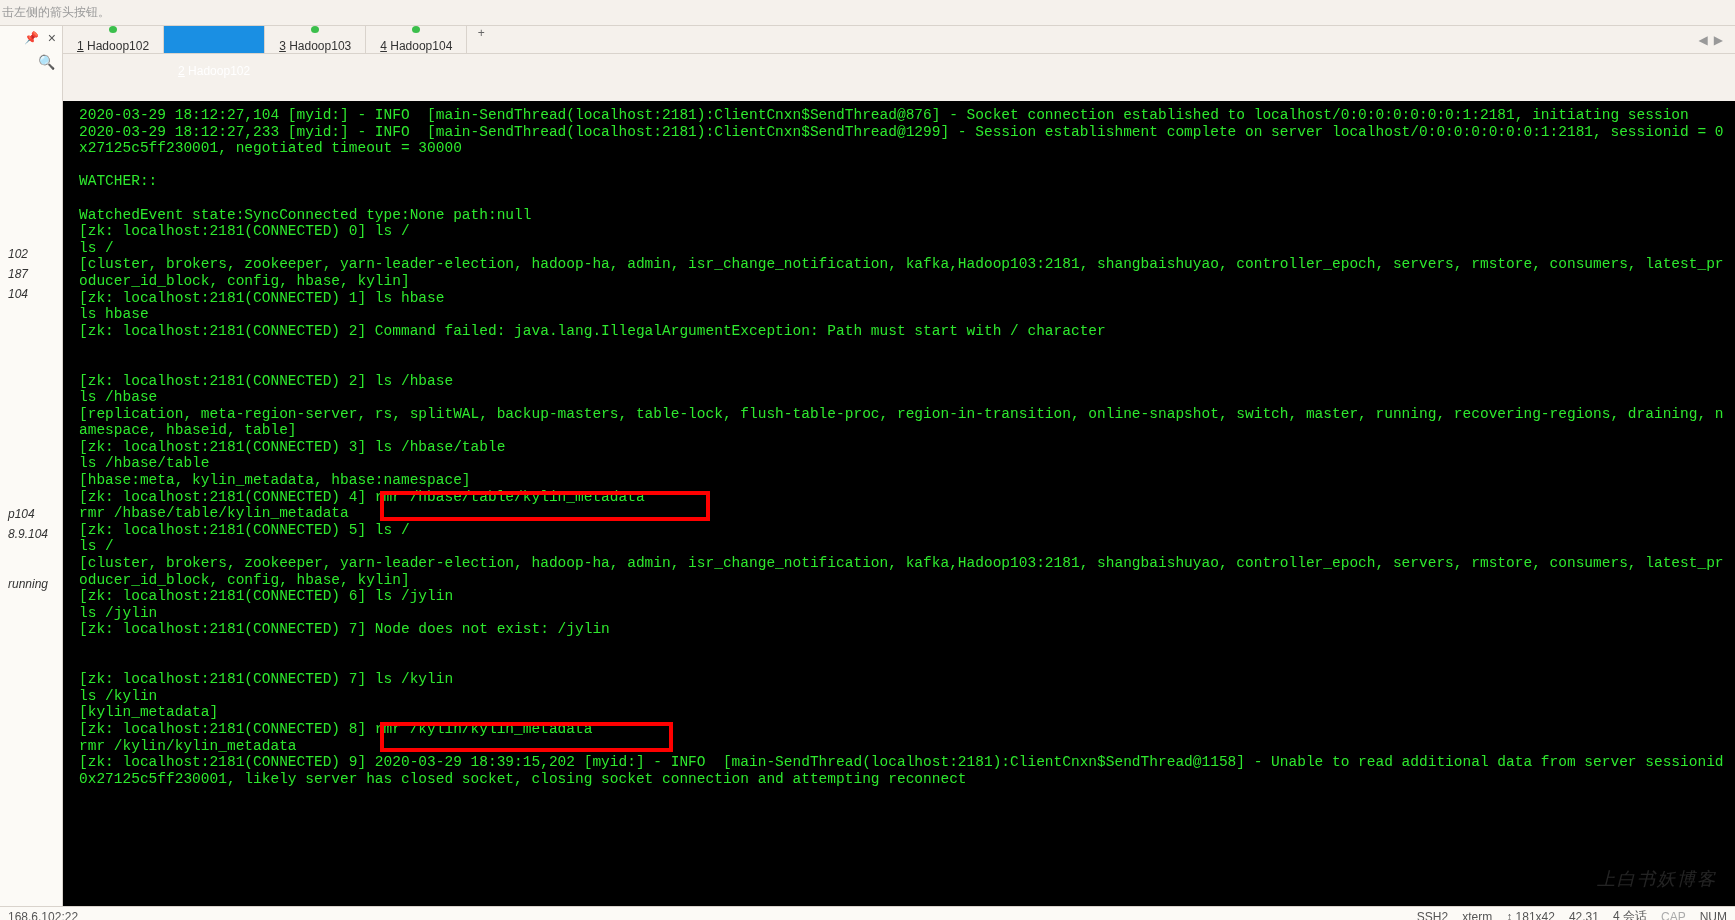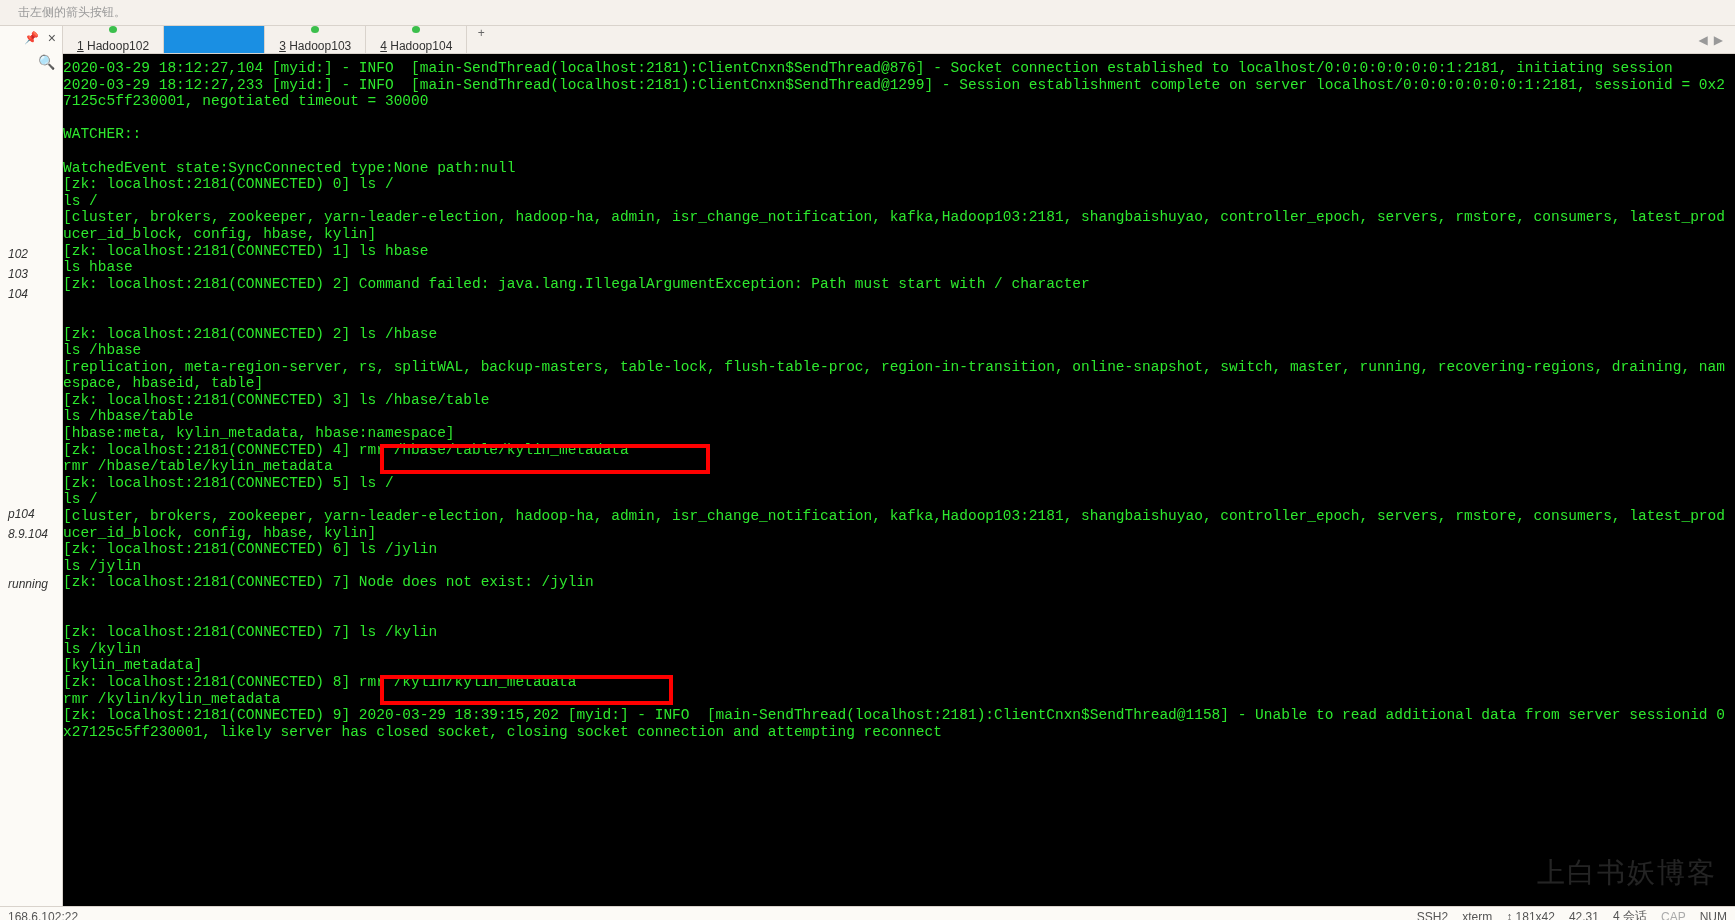--- a/index.html
+++ b/index.html
@@ -1,65 +1,65 @@
 <!DOCTYPE html>
 <html><head>
 <meta charset="utf-8">
 <style>
   * { margin: 0; padding: 0; box-sizing: border-box; }
   html, body { width: 1735px; height: 920px; font-family: "Segoe UI", Tahoma, sans-serif; font-size: 12px; background: #ece7e1; overflow: hidden; }
-  .top-hint { padding: 4px 18px; color: #9a9a9a; background: #f5f1ec; border-bottom: 1px solid #d9d3cc; }
+  .top-hint { padding: 4px 2px; color: #9a9a9a; background: #f5f1ec; border-bottom: 1px solid #d9d3cc; }
   .workspace { display: flex; height: calc(100% - 40px); }
   .sidebar { width: 63px; background: #fcfaf6; border-right: 1px solid #d9d3cc; display: flex; flex-direction: column; }
   .side-toolbar { display: flex; align-items: center; gap: 8px; padding: 4px 6px; justify-content: flex-end; }
   .pin-icon { font-size: 12px; color: #555; }
   .close-icon { font-size: 14px; color: #555; cursor: pointer; }
   .search-row { display: flex; justify-content: flex-end; padding: 4px 6px; }
   .search-icon { font-size: 14px; color: #888; }
   .side-list { flex: 1; overflow: hidden; }
   .side-item { padding: 3px 8px; color: #333; white-space: nowrap; overflow: hidden; font-style: italic; }
   .side-spacer { height: 200px; }
   .main { flex: 1; display: flex; flex-direction: column; background: #f5f1ec; min-width: 0; }
   .tabbar { display: flex; align-items: center; background: #f5f1ec; border-bottom: 1px solid #d9d3cc; height: 28px; }
   .tab { display: flex; align-items: center; gap: 6px; padding: 0 14px; height: 100%; border-right: 1px solid #d9d3cc; color: #333; cursor: pointer; flex-direction: column; }
   .tab.active { background: #1a8fe3; color: #fff; gap: 38px; }
   .dot { width: 8px; height: 8px; border-radius: 50%; background: #3bbf4c; }
   .tab-underline { text-decoration: underline; }
   .tab-add { width: 26px; text-align: center; color: #666; border-right: none; cursor: pointer; }
   .tab-nav { margin-left: auto; display: flex; gap: 6px; padding-right: 12px; color: #999; }
   .tab-nav span { cursor: pointer; }
-  .terminal { flex: 1; background: #000; color: #2ee82e; font-family: "Consolas", "Courier New", monospace; font-size: 14.5px; line-height: 16.6px; padding: 6px 4px 4px 0; white-space: pre-wrap; word-break: break-all; overflow: hidden; position: relative; }
+  .terminal { flex: 1; background: #000; color: #2ee82e; font-family: "Consolas", "Courier New", monospace; font-size: 14.5px; line-height: 16.6px; padding: 6px 4px 4px 16px; white-space: pre-wrap; word-break: break-all; overflow: hidden; position: relative; margin-top: 47px; }
   .highlight-box { position: absolute; border: 4px solid #ff0000; pointer-events: none; }
   .hb1 { left: 317px; top: 390px; width: 330px; height: 30px; }
   .hb2 { left: 317px; top: 621px; width: 293px; height: 30px; }
   .statusbar { height: 20px; background: #fcfaf6; border-top: 1px solid #d9d3cc; display: flex; align-items: center; font-size: 12px; color: #555; padding: 0 8px; }
   .status-left { flex: 1; }
   .status-right { display: flex; align-items: center; gap: 14px; }
   .status-right span { white-space: nowrap; }
   .status-dim { color: #aaa; }
-  .watermark { position: absolute; right: 18px; bottom: 24px; font-size: 28px; color: rgba(255,255,255,0.14); font-family: sans-serif; letter-spacing: 2px; pointer-events: none; }
+  .watermark { position: absolute; right: 18px; bottom: 18px; font-size: 18px; color: rgba(255,255,255,0.14); font-family: sans-serif; letter-spacing: 2px; pointer-events: none; font-style: italic; }
 </style>
 </head>
 <body>
 
 <div class="top-hint">击左侧的箭头按钮。</div>
 
 <div class="workspace">
   <div class="sidebar">
     <div class="side-toolbar">
       <span class="pin-icon">📌</span>
       <span class="close-icon">×</span>
     </div>
     <div class="search-row">
       <span class="search-icon">🔍</span>
     </div>
     <div class="side-list">
       <div class="side-spacer" style="height:170px"></div>
       <div class="side-item">102</div>
-      <div class="side-item">103</div>
+      <div class="side-item">187</div>
       <div class="side-item">104</div>
       <div class="side-spacer" style="height:200px"></div>
       <div class="side-item">p104</div>
       <div class="side-item">8.9.104</div>
       <div class="side-spacer" style="height:30px"></div>
       <div class="side-item">running</div>
     </div>
   </div>
 
   <div class="main">

